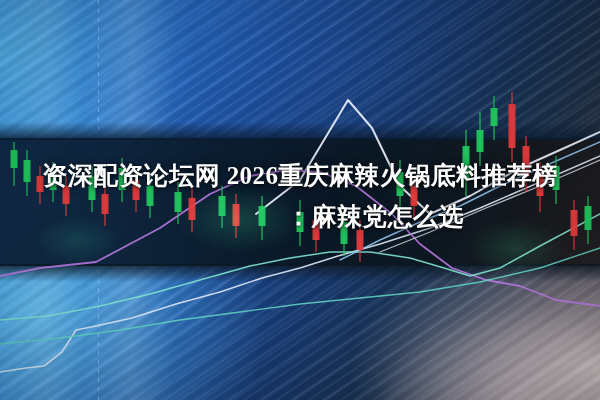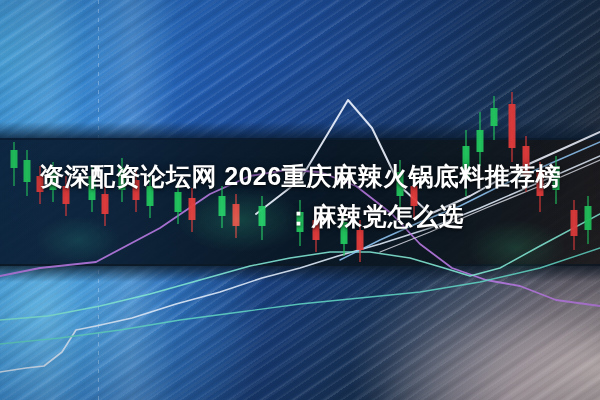--- a/index.html
+++ b/index.html
@@ -175,21 +175,21 @@
     color: #ffffff;
     font-weight: 700;
     font-size: 25px;
     line-height: 40px;
     letter-spacing: 0.4px;
     text-shadow:
       0 1px 3px rgba(0,0,0,0.75),
       0 0 10px rgba(0,0,0,0.45);
     white-space: nowrap;
   }
-  .headline .line1 { display: block; }
+  .headline .line1 { display: block; font-family: Liberation Serif, serif; }
   .headline .line2 { display: block; padding-left: 150px; }
 </style>
 </head>
 <body>
 
 <div id="banner">
 
   <div class="layer bg-base"></div>
   <div class="layer bg-glow-left"></div>
   <div class="layer bg-glow-right"></div>

